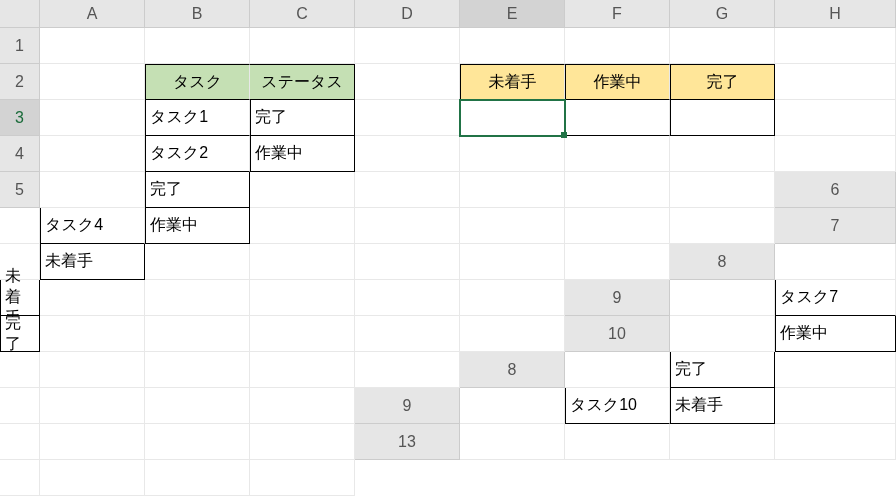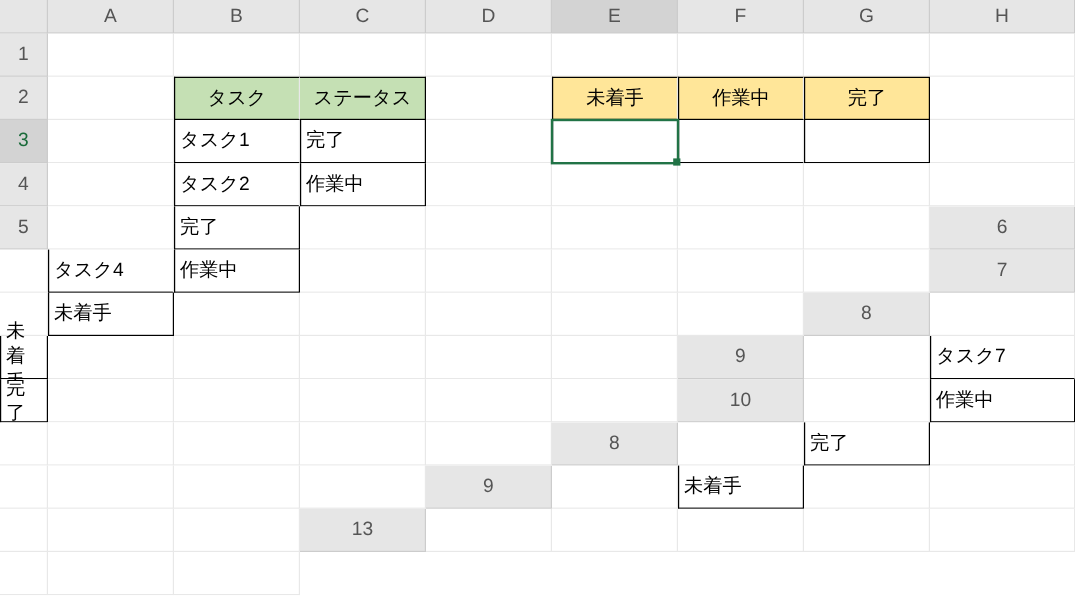--- a/index.html
+++ b/index.html
@@ -203,20 +203,21 @@
   <div class="cell"></div>
   <div class="cell bl bb br">完了</div>
   <div class="cell"></div>
   <div class="cell"></div>
   <div class="cell"></div>
   <div class="cell"></div>
   <div class="cell"></div>
 
   <div class="rowhdr">9</div>
   <div class="cell"></div>
+  <div class="cell bl bb">タスク10</div>
   <div class="cell bl bb br">未着手</div>
   <div class="cell"></div>
   <div class="cell"></div>
   <div class="cell"></div>
   <div class="cell"></div>
   <div class="cell"></div>
 
   <div class="rowhdr">13</div>
   <div class="cell"></div>
   <div class="cell"></div>

